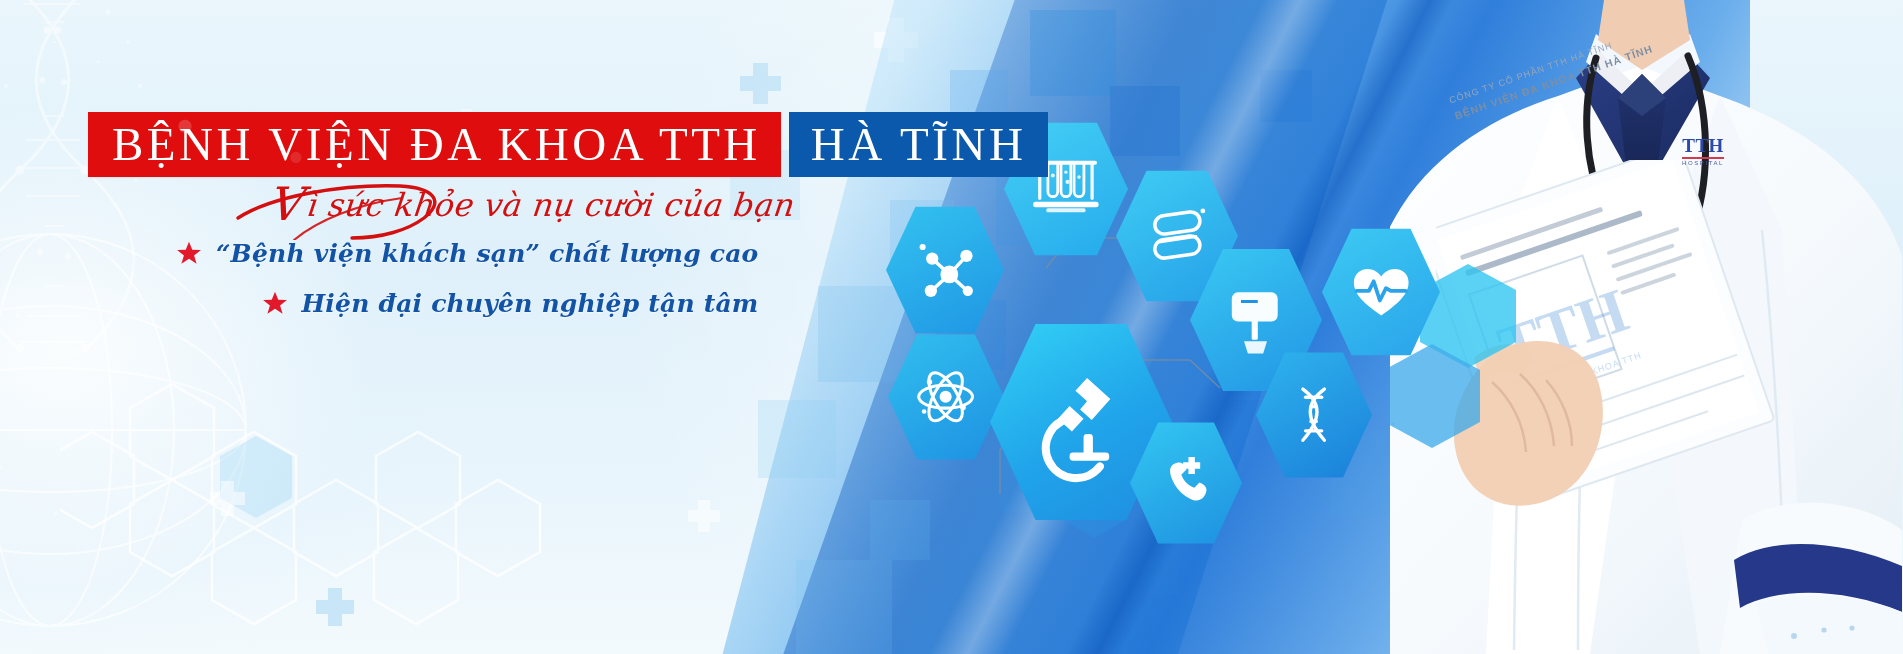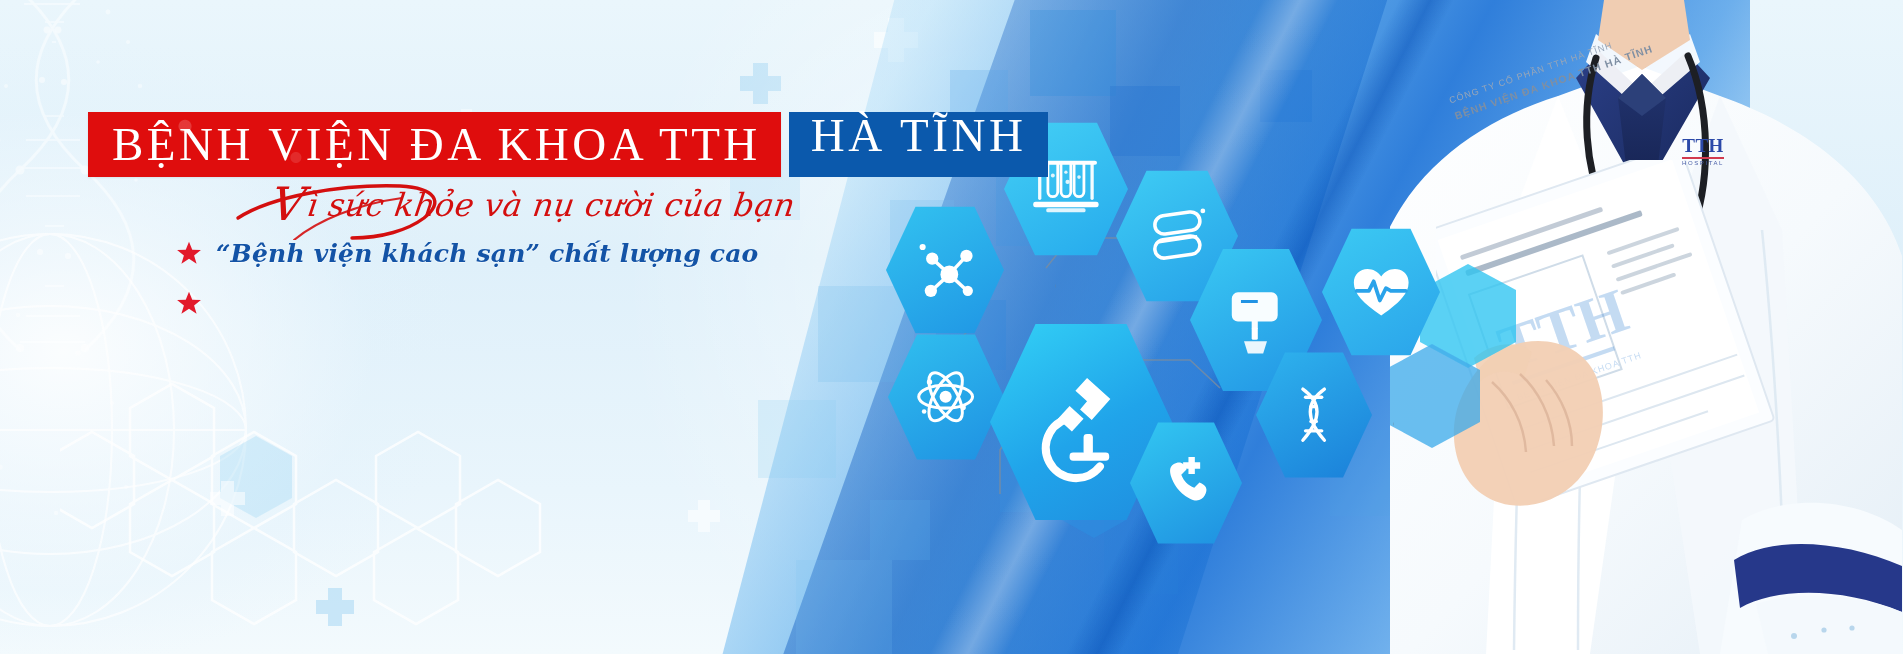--- a/index.html
+++ b/index.html
@@ -75,21 +75,21 @@
   .title-red .sp-inner{
     position:absolute; inset:0;
     background:radial-gradient(circle at 14% 22%, rgba(255,255,255,.18) 0 6px, rgba(255,255,255,0) 7px),
                radial-gradient(circle at 30% 70%, rgba(255,255,255,.12) 0 5px, rgba(255,255,255,0) 6px);
     pointer-events:none;
   }
   .title-blue {
     background:#0b59ac;
     margin-left:8px;
     padding:0 22px;
-    display:flex; align-items:flex-start;
+    display:flex; align-items:center;
   }
   .title-text {
     font-family:"Liberation Serif", serif;
     font-weight:400;
     color:#ffffff;
     font-size:47px;
     letter-spacing:3.5px;
     line-height:1;
     white-space:nowrap;
     position:relative; z-index:2;
@@ -110,21 +110,21 @@
   }
   #tagline .lead {
     font-size:46px;
     line-height:.9;
     vertical-align:-4px;
     margin-right:2px;
   }
 
   
   #bullets { position:absolute; left:176px; top:228px; }
-  .bullet { display:flex; align-items:center; height:50px; }
+  .bullet { display:flex; align-items:center; height:50px;justify-content:flex-end; }
   .star { width:26px; height:26px; flex:0 0 26px; margin-right:14px; }
   .bullet-text {
     font-family:"DejaVu Serif", serif;
     font-style:italic;
     font-weight:bold;
     font-size:25px;
     color:#1353a6;
     white-space:nowrap;
     letter-spacing:.2px;
     text-shadow:0 1px 1px rgba(255,255,255,.6);
@@ -594,16 +594,17 @@
     <li class="bullet">
       <svg class="star" viewBox="0 0 24 24">
         <path d="M12 1.6 L15 9 L23 9.3 L16.7 14.2 L19 22 L12 17.3 L5 22 L7.3 14.2 L1 9.3 L9 9 Z" fill="#e2192b"></path>
       </svg>
       <span class="bullet-text">“Bệnh viện khách sạn” chất lượng cao</span>
     </li>
     <li class="bullet">
       <svg class="star" viewBox="0 0 24 24">
         <path d="M12 1.6 L15 9 L23 9.3 L16.7 14.2 L19 22 L12 17.3 L5 22 L7.3 14.2 L1 9.3 L9 9 Z" fill="#e2192b"></path>
       </svg>
+      <span class="bullet-text">Hiện đại chuyên nghiệp tận tâm</span>
     </li>
   </ul>
 
 </div>
 
 </body></html>

